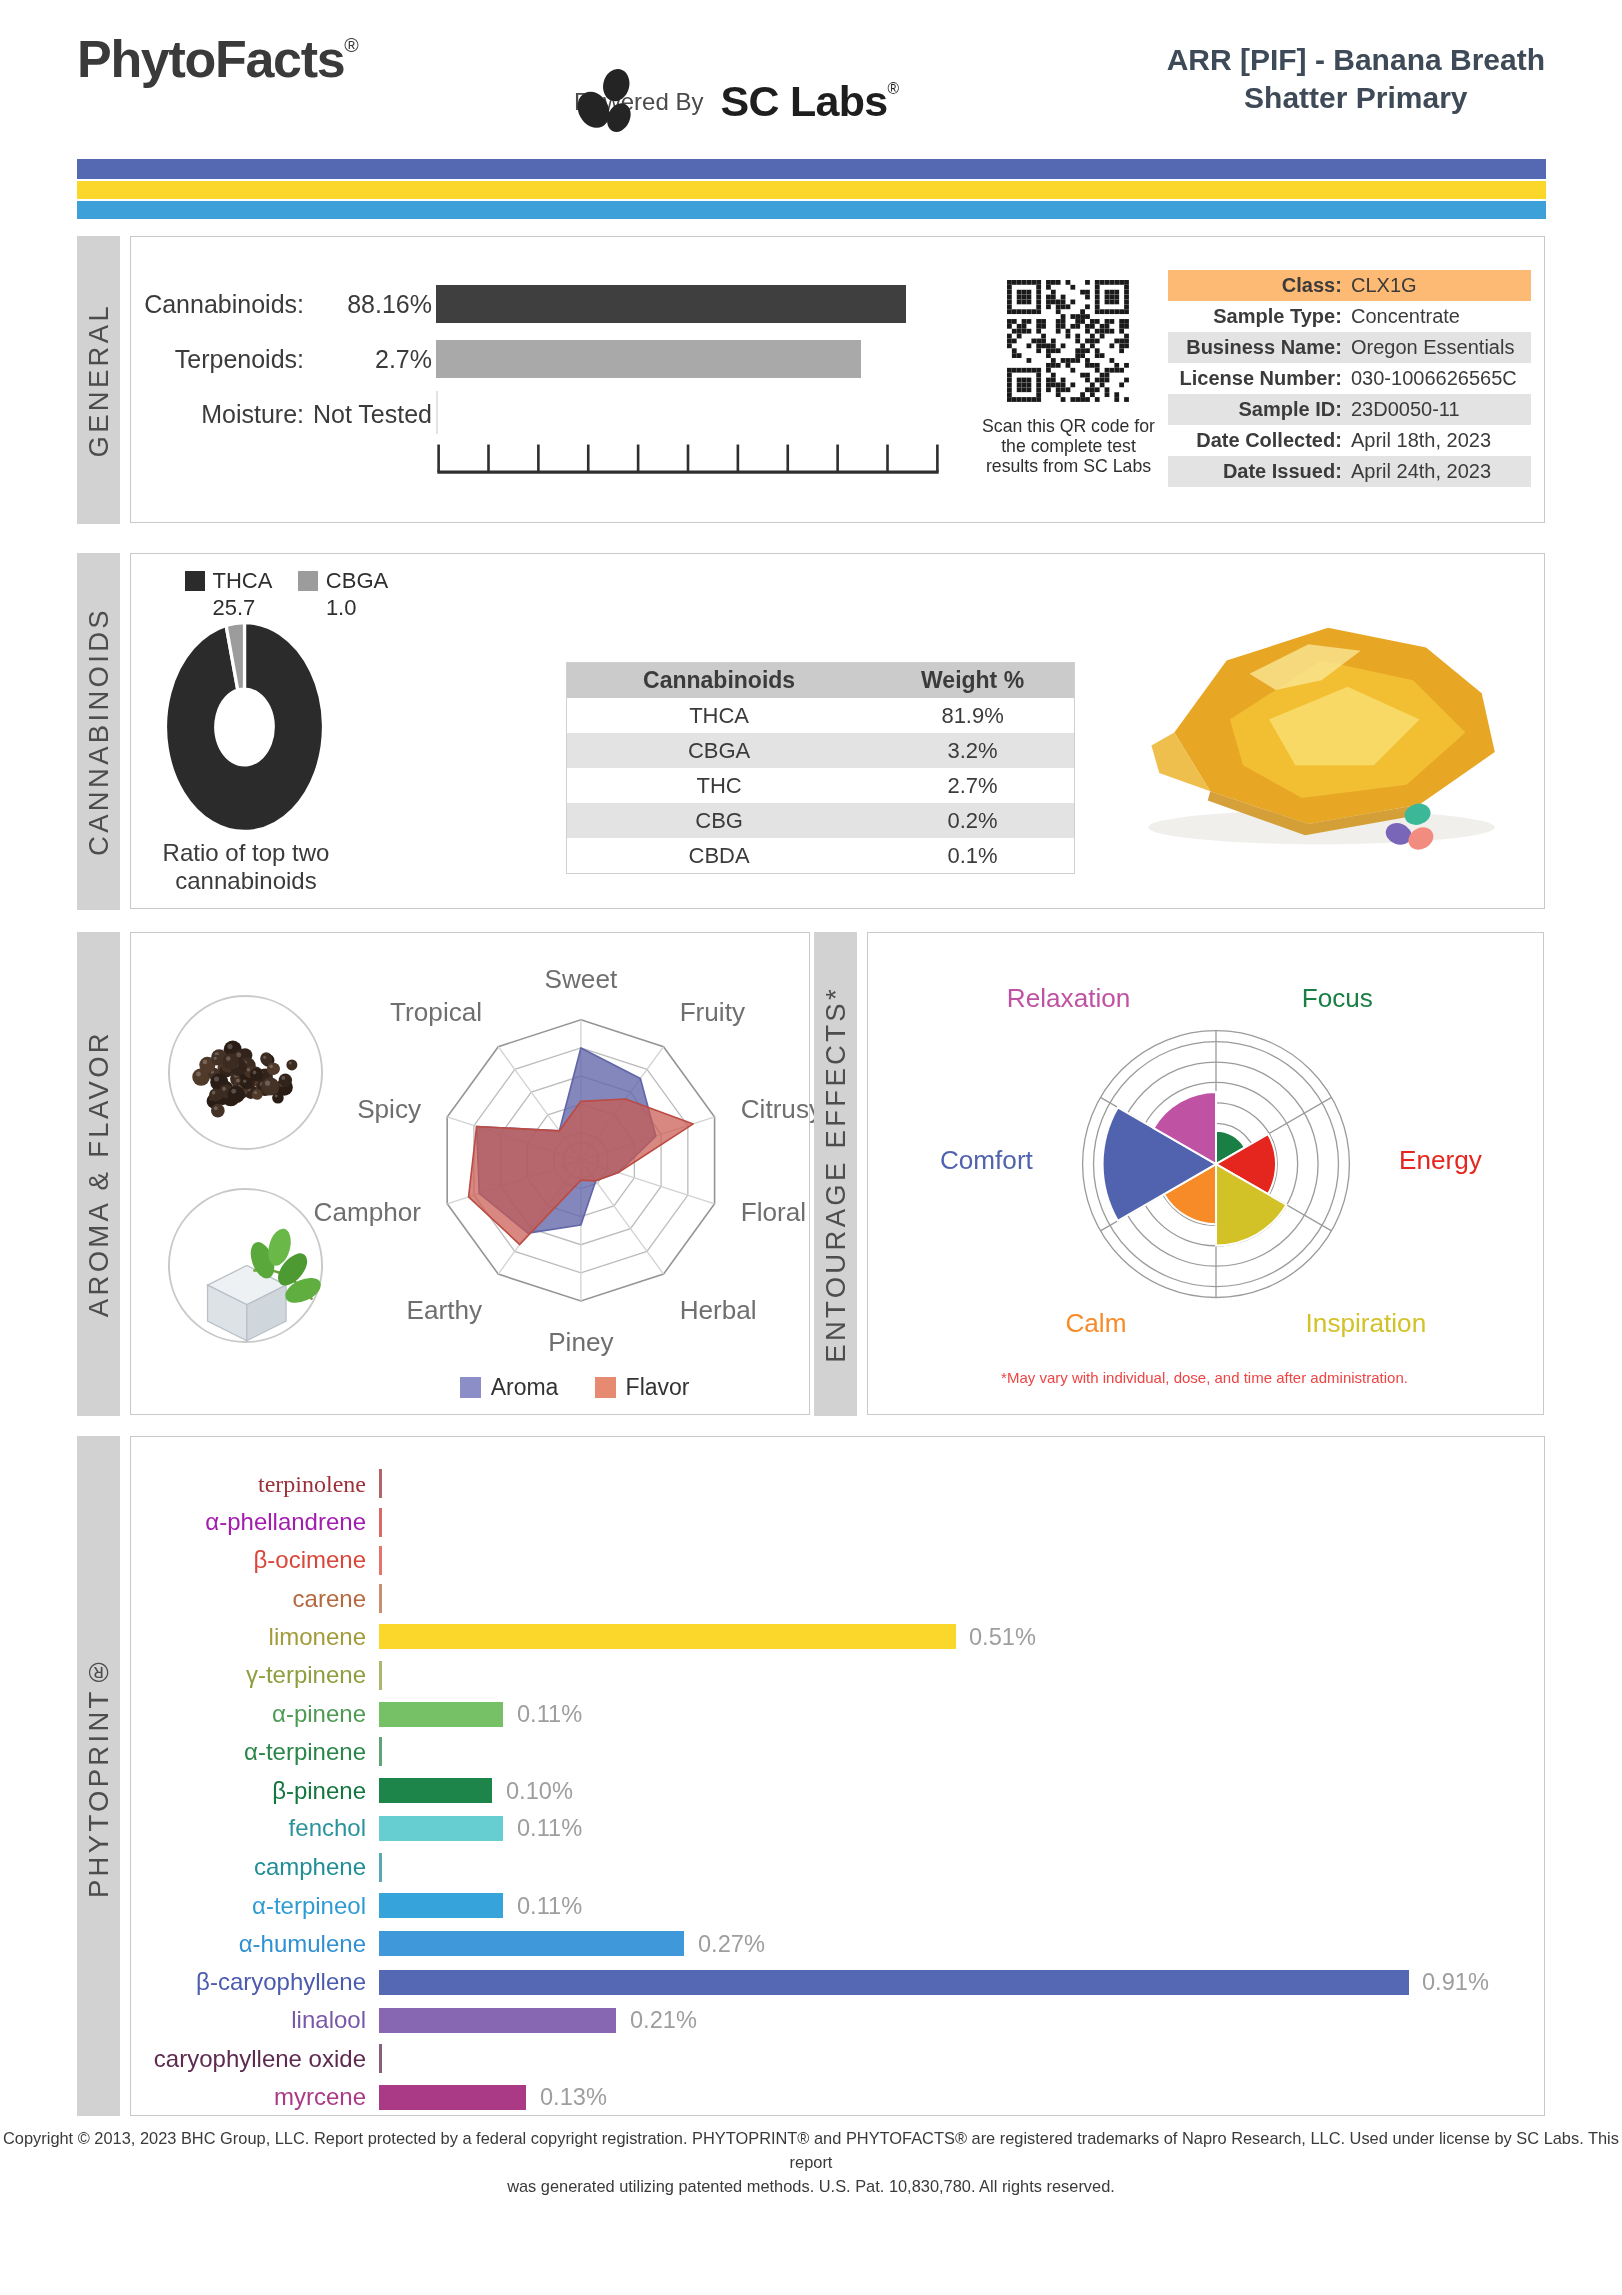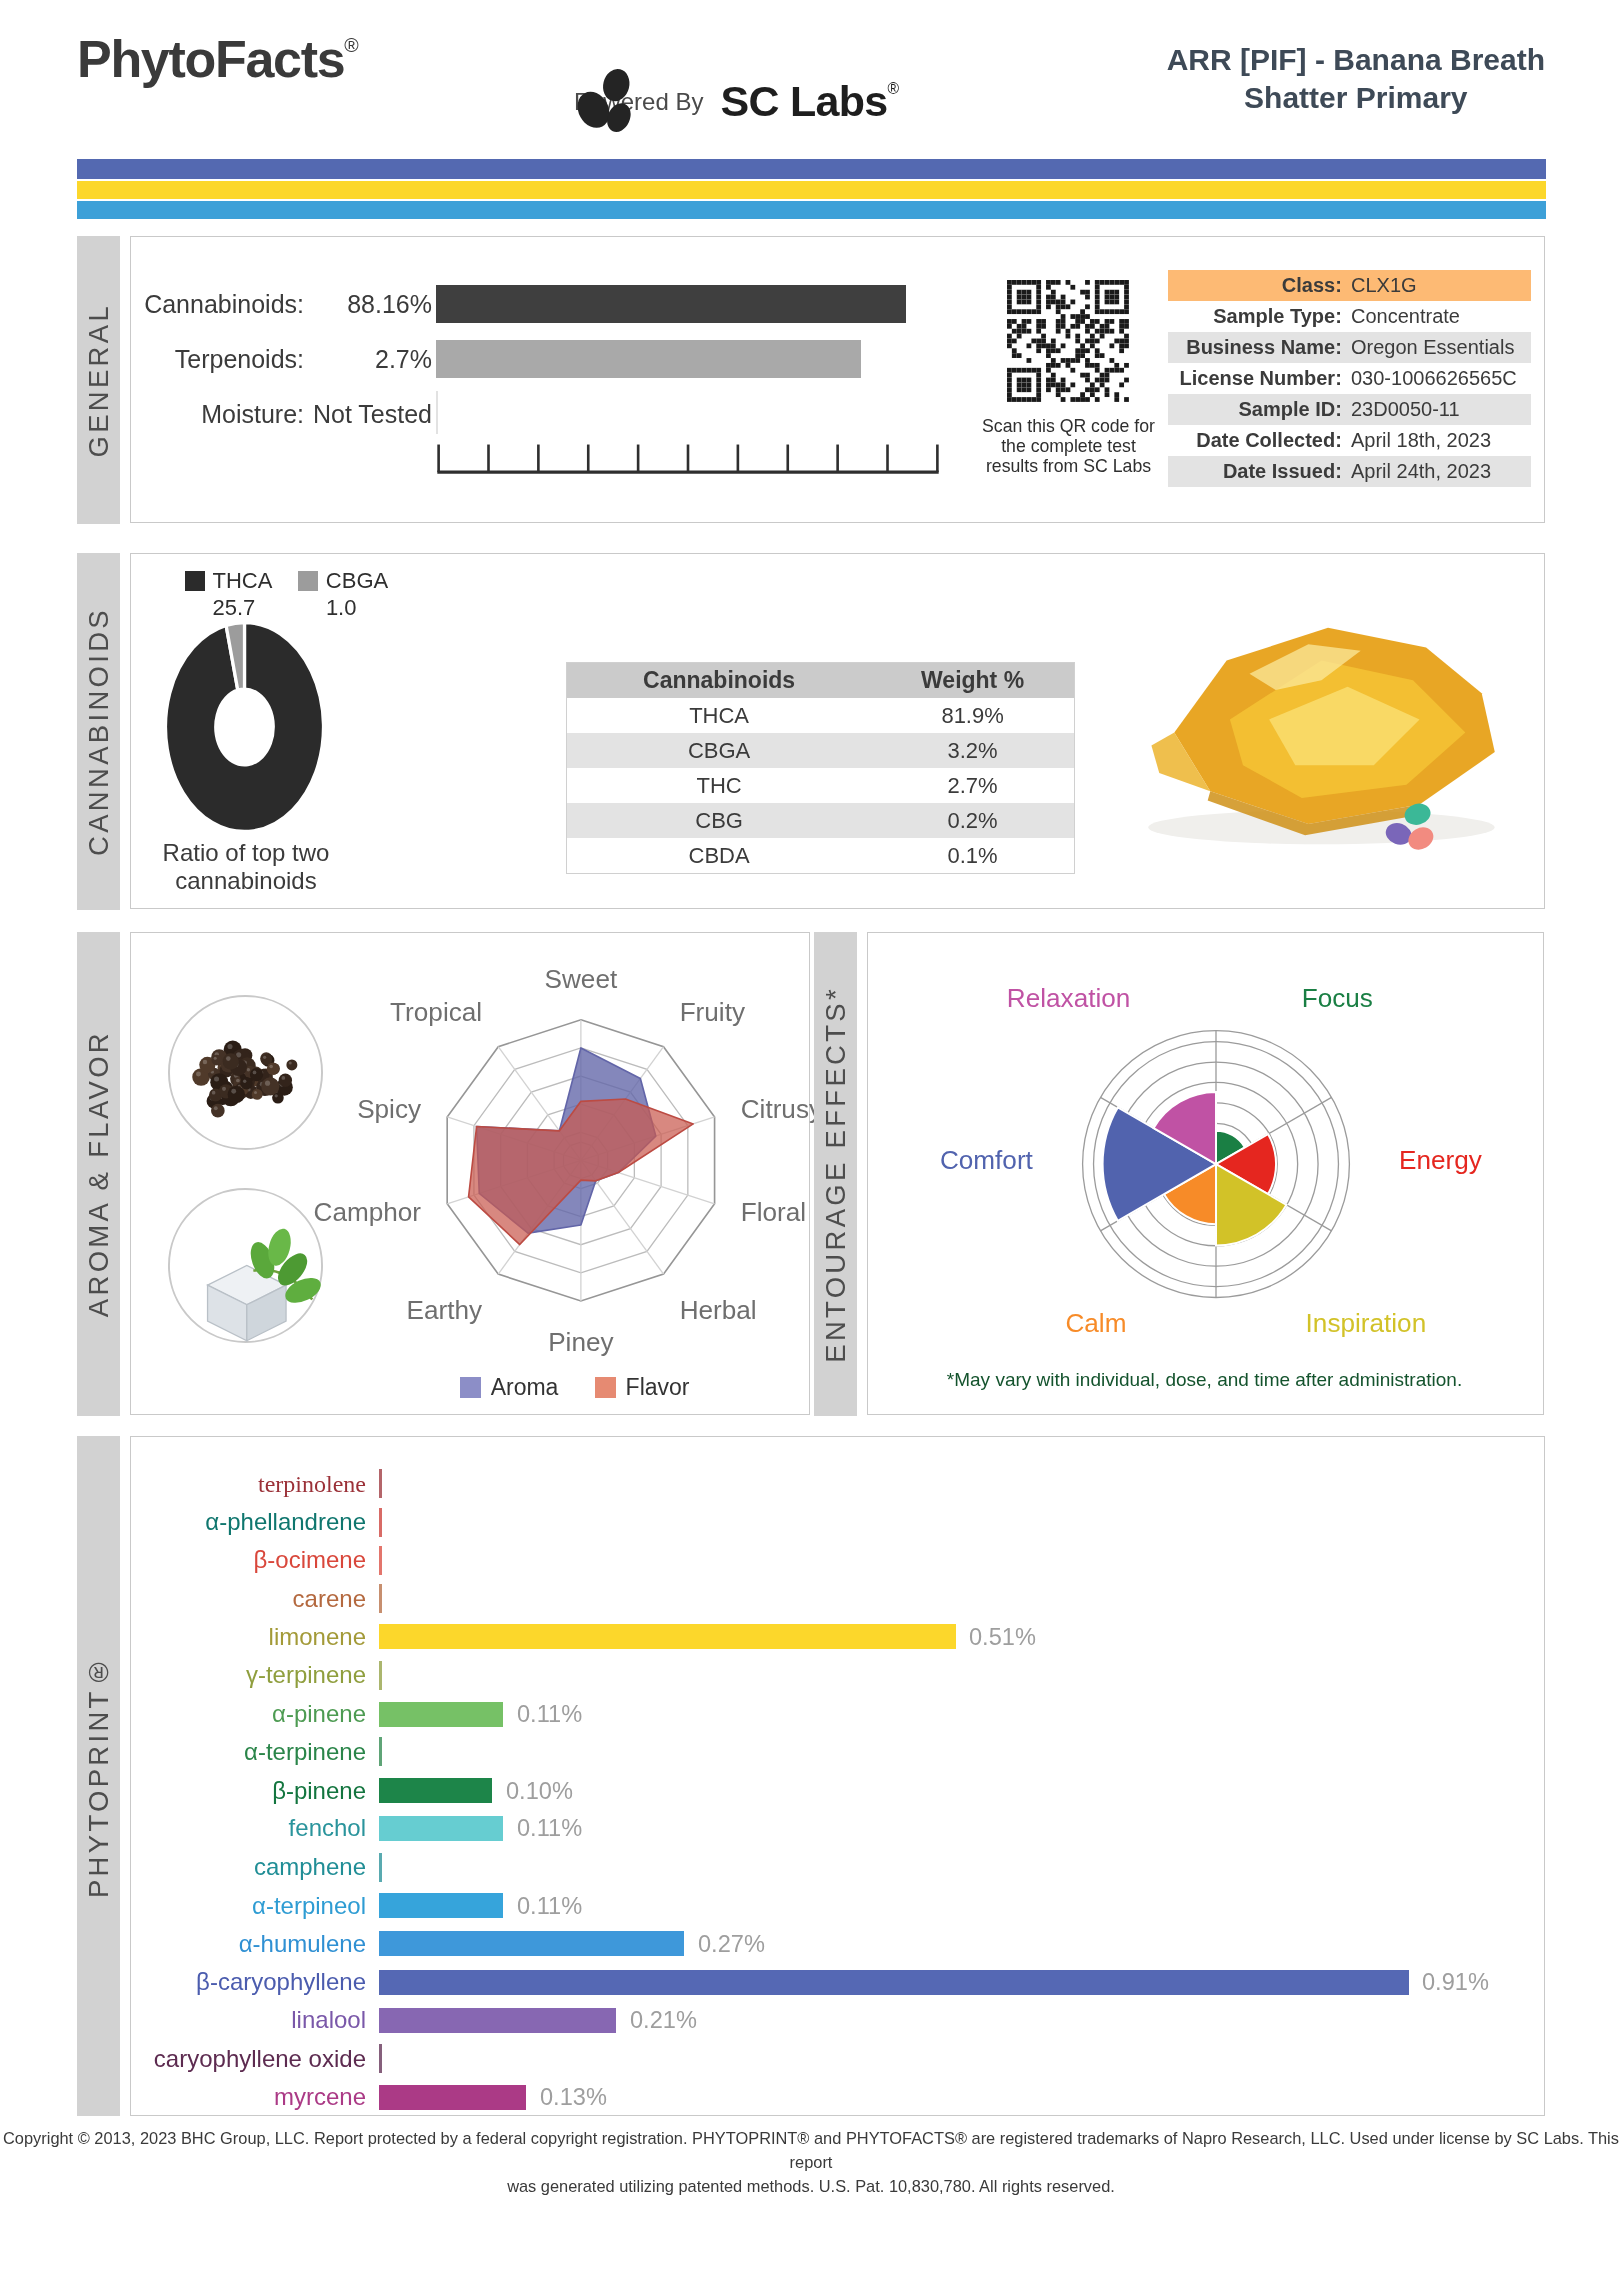--- a/index.html
+++ b/index.html
@@ -38,21 +38,21 @@
   .donut-caption{font-size:24px;text-align:center;color:#3b3b3b;}
   .ctable{border:1.3px solid #d0d0d0;}
   .ct-row{display:flex;height:35px;align-items:center;font-size:22px;}
   .ct-row.hdr{height:35px;background:#cbcbcb;font-weight:700;font-size:23px;}
   .ct-row .c1{width:60%;text-align:center;}
   .ct-row .c2{width:40%;text-align:center;}
   
   .legend{display:flex;justify-content:center;gap:37px;align-items:center;}
   .legend .li{display:flex;align-items:center;gap:9.2px;font-size:23px;color:#333;}
   .legend .sw{width:21px;height:21px;display:inline-block;}
-  .footnote{font-size:19px;text-align:center;color:#14532d;}
+  .footnote{font-size:15px;text-align:center;color:#ef4444;}
   
   .t-label{position:absolute;width:229px;text-align:right;font-size:24px;line-height:38px;}
   .t-bar{position:absolute;height:25px;}
   .t-tick{position:absolute;width:2.6px;height:29px;}
   .t-val{position:absolute;font-size:23.6px;line-height:38px;color:#9e9e9e;}
   .footer{left:0;width:1622px;text-align:center;font-size:16.4px;line-height:1.45;color:#3a3a3a;}
 </style>
 </head>
 <body>
 
@@ -726,21 +726,21 @@
     <div class="abs g-value" style="left: 310px; top: 288px; width: 122px;">88.16%</div>
     <div class="abs g-bar" style="left: 436px; top: 285px; width: 470px; background: rgb(63, 63, 63);"></div>
     <div class="abs g-label" style="left: 131px; top: 343px; width: 173px;">Terpenoids:</div>
     <div class="abs g-value" style="left: 310px; top: 343px; width: 122px;">2.7%</div>
     <div class="abs g-bar" style="left: 436px; top: 340px; width: 425px; background: rgb(169, 169, 169);"></div>
     <div class="abs g-label" style="left: 131px; top: 398px; width: 173px;">Moisture:</div>
     <div class="abs g-value" style="left: 310px; top: 398px; width: 122px;">Not Tested</div>
     <div class="abs" style="left: 436px; top: 391px; width: 2px; height: 43px; background: rgb(226, 226, 226);"></div>
     <div class="t-label" style="left: 137px; top: 1465px; color: rgb(155, 49, 56); font-family: Liberation Serif, serif;">terpinolene</div>
     <div class="t-tick" style="left: 379px; top: 1469px; background: rgb(155, 49, 56); opacity: 0.75;"></div>
-    <div class="t-label" style="left: 137px; top: 1503px; color: #0f766e;">α-phellandrene</div>
+    <div class="t-label" style="left: 137px; top: 1503px; color: #a21caf;">α-phellandrene</div>
     <div class="t-tick" style="left: 379px; top: 1508px; background: rgb(203, 58, 51); opacity: 0.75;"></div>
     <div class="t-label" style="left: 137px; top: 1541px; color: rgb(217, 71, 59);">β-ocimene</div>
     <div class="t-tick" style="left: 379px; top: 1546px; background: rgb(217, 71, 59); opacity: 0.75;"></div>
     <div class="t-label" style="left: 137px; top: 1580px; color: rgb(180, 105, 63);">carene</div>
     <div class="t-tick" style="left: 379px; top: 1584px; background: rgb(180, 105, 63); opacity: 0.75;"></div>
     <div class="t-label" style="left: 137px; top: 1618px; color: rgb(163, 154, 56);">limonene</div>
     <div class="t-bar" style="left: 379px; top: 1624px; width: 577px; background: rgb(252, 215, 43);"></div>
     <div class="t-val" style="left: 969px; top: 1618px;">0.51%</div>
     <div class="t-label" style="left: 137px; top: 1656px; color: rgb(143, 158, 61);">γ-terpinene</div>
     <div class="t-tick" style="left: 379px; top: 1661px; background: rgb(143, 158, 61); opacity: 0.75;"></div>

